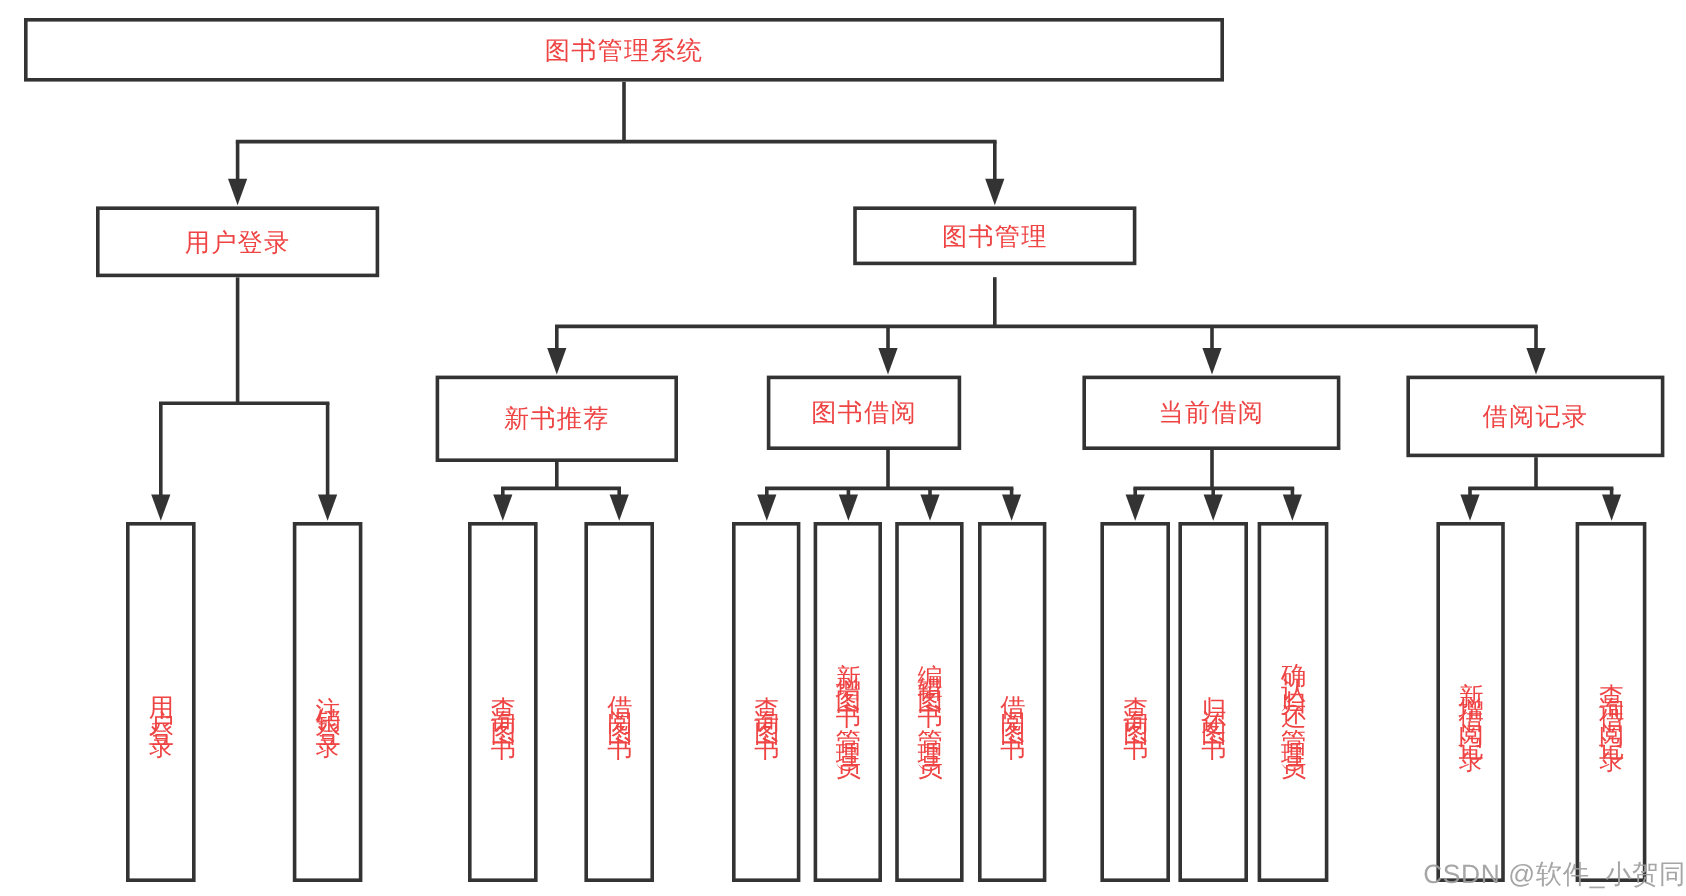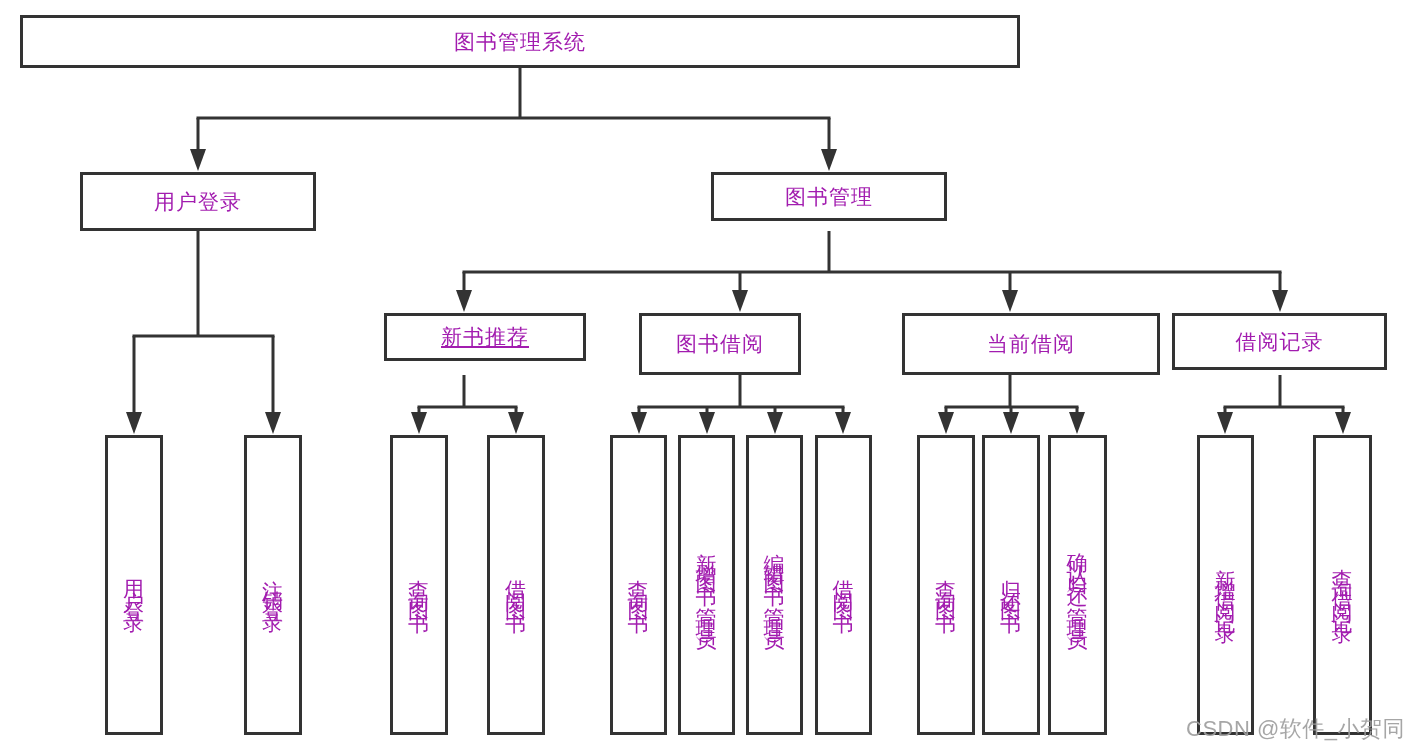--- a/index.html
+++ b/index.html
@@ -3,34 +3,34 @@
 <meta charset="utf-8">
 <style>
   html,body{margin:0;padding:0;background:#ffffff;}
   #stage{
     position:relative;width:1405px;height:747px;background:#ffffff;overflow:hidden;
     font-family:"Liberation Sans",sans-serif;
   }
   #connector-layer{position:absolute;left:0;top:0;width:1405px;height:747px;z-index:1;}
   .node{
     position:absolute;box-sizing:border-box;background:#ffffff;border:3px solid #333333;
-    color:#a21caf;z-index:2;display:flex;align-items:center;justify-content:center;
+    color:#ef4444;z-index:2;display:flex;align-items:center;justify-content:center;
   }
   .h{font-size:21px;letter-spacing:1px;}
   .v{
     writing-mode:vertical-rl;text-orientation:mixed;
     font-size:21px;letter-spacing:11px;line-height:1;
   }
   .n-root{left:20px;top:15px;width:1000px;height:53px;}
   .n-login-group{left:80px;top:172px;width:236px;height:59px;}
   .n-book-mgmt{left:711px;top:172px;width:236px;height:49px;}
-  .n-new-rec{left:384px;top:313px;width:202px;height:48px;text-decoration:underline;}
+  .n-new-rec{left:363px;top:313px;width:202px;height:72px;}
   .n-borrow{left:639px;top:313px;width:162px;height:62px;}
-  .n-current{left:902px;top:313px;width:258px;height:62px;}
-  .n-records{left:1172px;top:313px;width:215px;height:57px;}
+  .n-current{left:902px;top:313px;width:215px;height:62px;}
+  .n-records{left:1172px;top:313px;width:215px;height:68px;}
   .n-user-login{left:105px;top:435px;width:58px;height:300px;}
   .n-logout{left:244px;top:435px;width:58px;height:300px;}
   .n-nb-query{left:390px;top:435px;width:58px;height:300px;}
   .n-nb-borrow{left:487px;top:435px;width:58px;height:300px;}
   .n-bb-query{left:610px;top:435px;width:57px;height:300px;}
   .n-bb-add{left:678px;top:435px;width:57px;height:300px;}
   .n-bb-edit{left:746px;top:435px;width:57px;height:300px;}
   .n-bb-borrow{left:815px;top:435px;width:57px;height:300px;}
   .n-cb-query{left:917px;top:435px;width:58px;height:300px;}
   .n-cb-return{left:982px;top:435px;width:58px;height:300px;}

